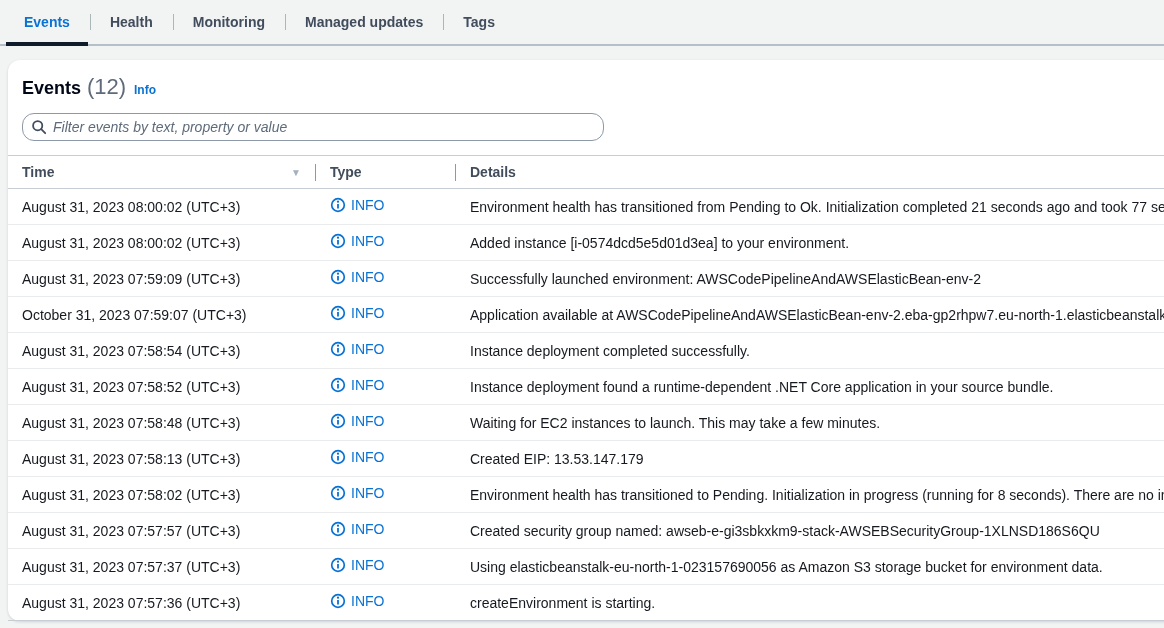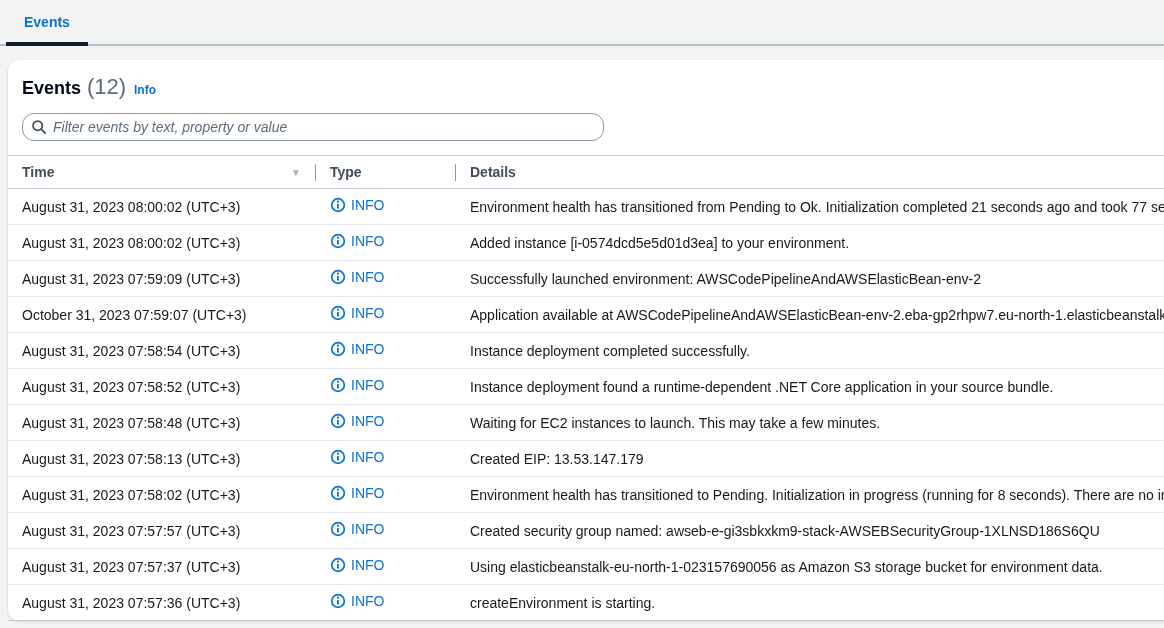--- a/index.html
+++ b/index.html
@@ -149,20 +149,24 @@
     color: var(--accent);
     font-size: 14px;
   }
   .type-badge svg { display: block; }
 </style>
 </head>
 <body>
 
 <nav class="tabbar" id="tabbar">
     <div class="tab active">Events</div>
+    <div class="tab">Health</div>
+    <div class="tab">Monitoring</div>
+    <div class="tab">Managed updates</div>
+    <div class="tab">Tags</div>
   </nav>
 
 <section class="panel">
   <div class="panel-header">
     <h2><span class="panel-title">Events</span>
       <span class="panel-count">(12)</span></h2>
     <a class="info-link">Info</a>
   </div>
 
   <div class="filter-wrap">

